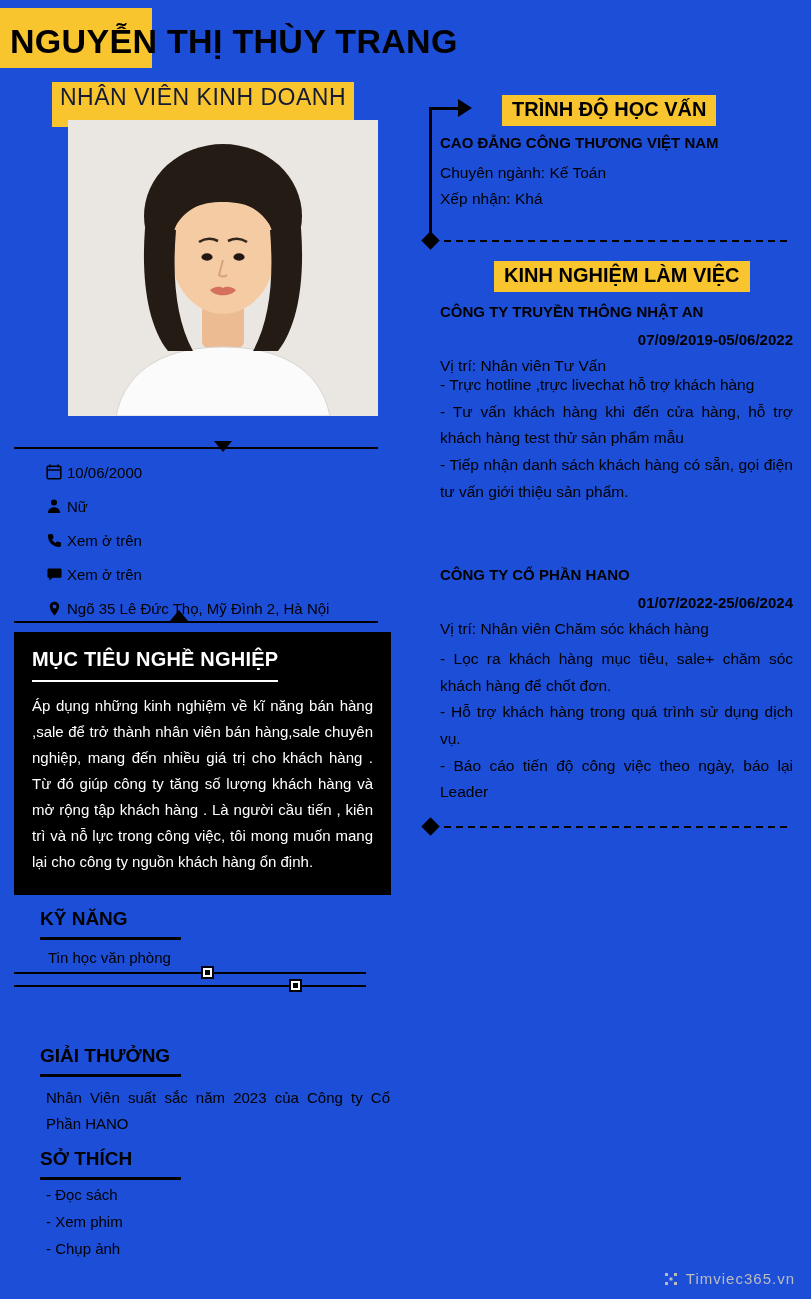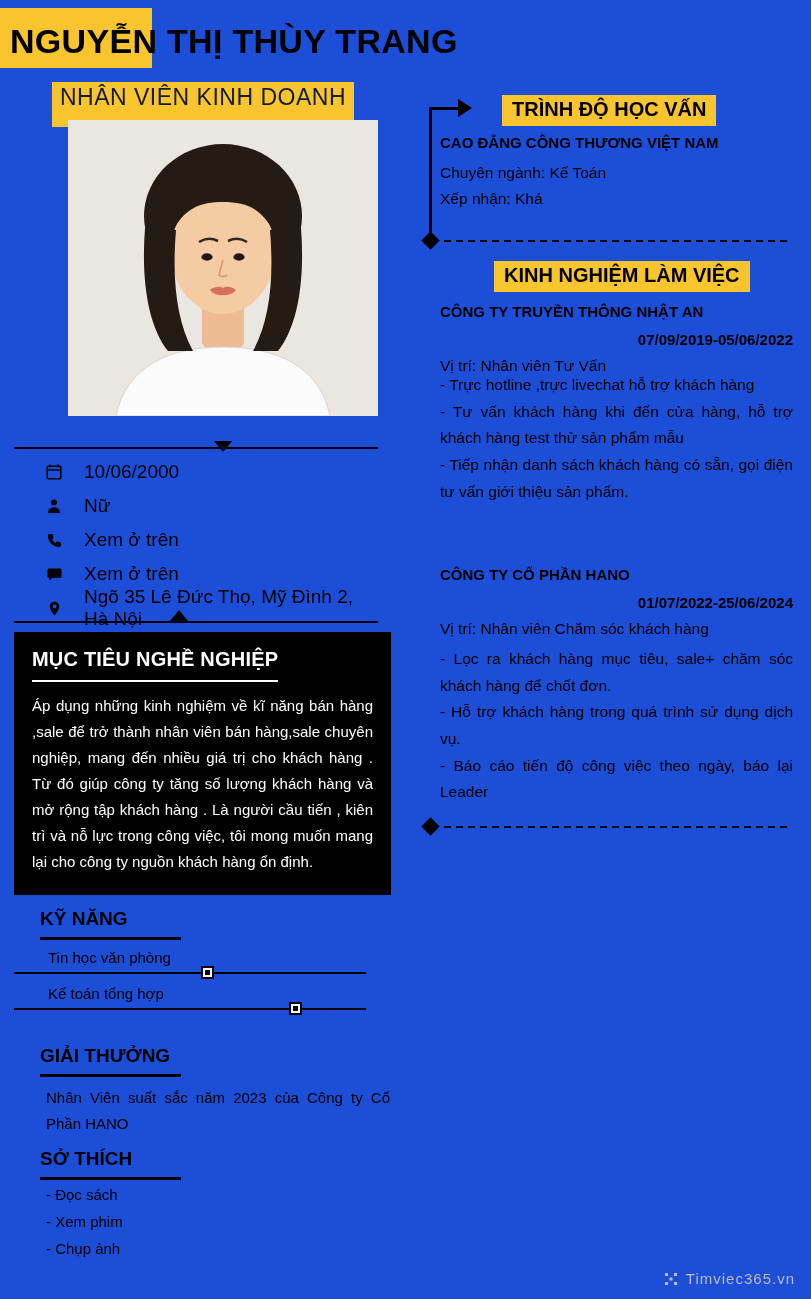--- a/index.html
+++ b/index.html
@@ -22,21 +22,21 @@
 
   .hline { position:absolute; height:2px; background:#000; }
   .div1 { left:14px; top:447px; width:364px; }
   .div2 { left:14px; top:621px; width:364px; }
   .tri-down { position:absolute; left:214px; top:441px; width:0; height:0;
     border-left:9px solid transparent; border-right:9px solid transparent; border-top:11px solid #000; }
   .tri-up { position:absolute; left:170px; top:610px; width:0; height:0;
     border-left:9px solid transparent; border-right:9px solid transparent; border-bottom:11px solid #000; }
 
   .contact { position:absolute; left:46px; top:461px; width:336px; }
-  .contact-row { display:flex; align-items:center; gap:22px; height:22px; margin-bottom:12px; font-size:19px; }
+  .contact-row { display:flex; align-items:center; gap:5px; height:22px; margin-bottom:12px; font-size:15px; }
   .cicon { width:16px; height:16px; flex:none; display:flex; align-items:center; justify-content:center; }
   .cicon svg { display:block; }
 
   .objective { position:absolute; left:14px; top:632px; width:377px; background:#000; color:#fff;
     padding:16px 18px 20px; box-sizing:border-box; }
   .objective h2 { margin:0; font-size:20px; font-weight:700; display:inline-block;
     border-bottom:2px solid #fff; padding-bottom:9px; letter-spacing:0.2px; }
   .objective p { margin:11px 0 0; font-size:15px; line-height:1.73; text-align:justify; }
 
   .left-heading { position:absolute; left:40px; width:141px; font-size:19px; font-weight:700;
@@ -197,21 +197,20 @@
 
   <div class="left-heading" id="skills-heading">KỸ NĂNG</div>
   <div class="skills">
     <div class="skill">
       <div class="skill-label">Tin học văn phòng</div>
       <div class="skill-track">
         <div class="skill-thumb" style="left: calc(55% - 7px);"></div>
       </div>
     </div>
     <div class="skill">
-      <div class="skill-label">Kế toán tổng hợp</div>
       <div class="skill-track">
         <div class="skill-thumb" style="left: calc(80% - 7px);"></div>
       </div>
     </div>
   </div>
 
   <div class="left-heading" id="awards-heading">GIẢI THƯỞNG</div>
   <div class="awards-body">Nhân Viên suất sắc năm 2023 của Công ty Cổ Phần HANO</div>
 
   <div class="left-heading" id="hobbies-heading">SỞ THÍCH</div>

